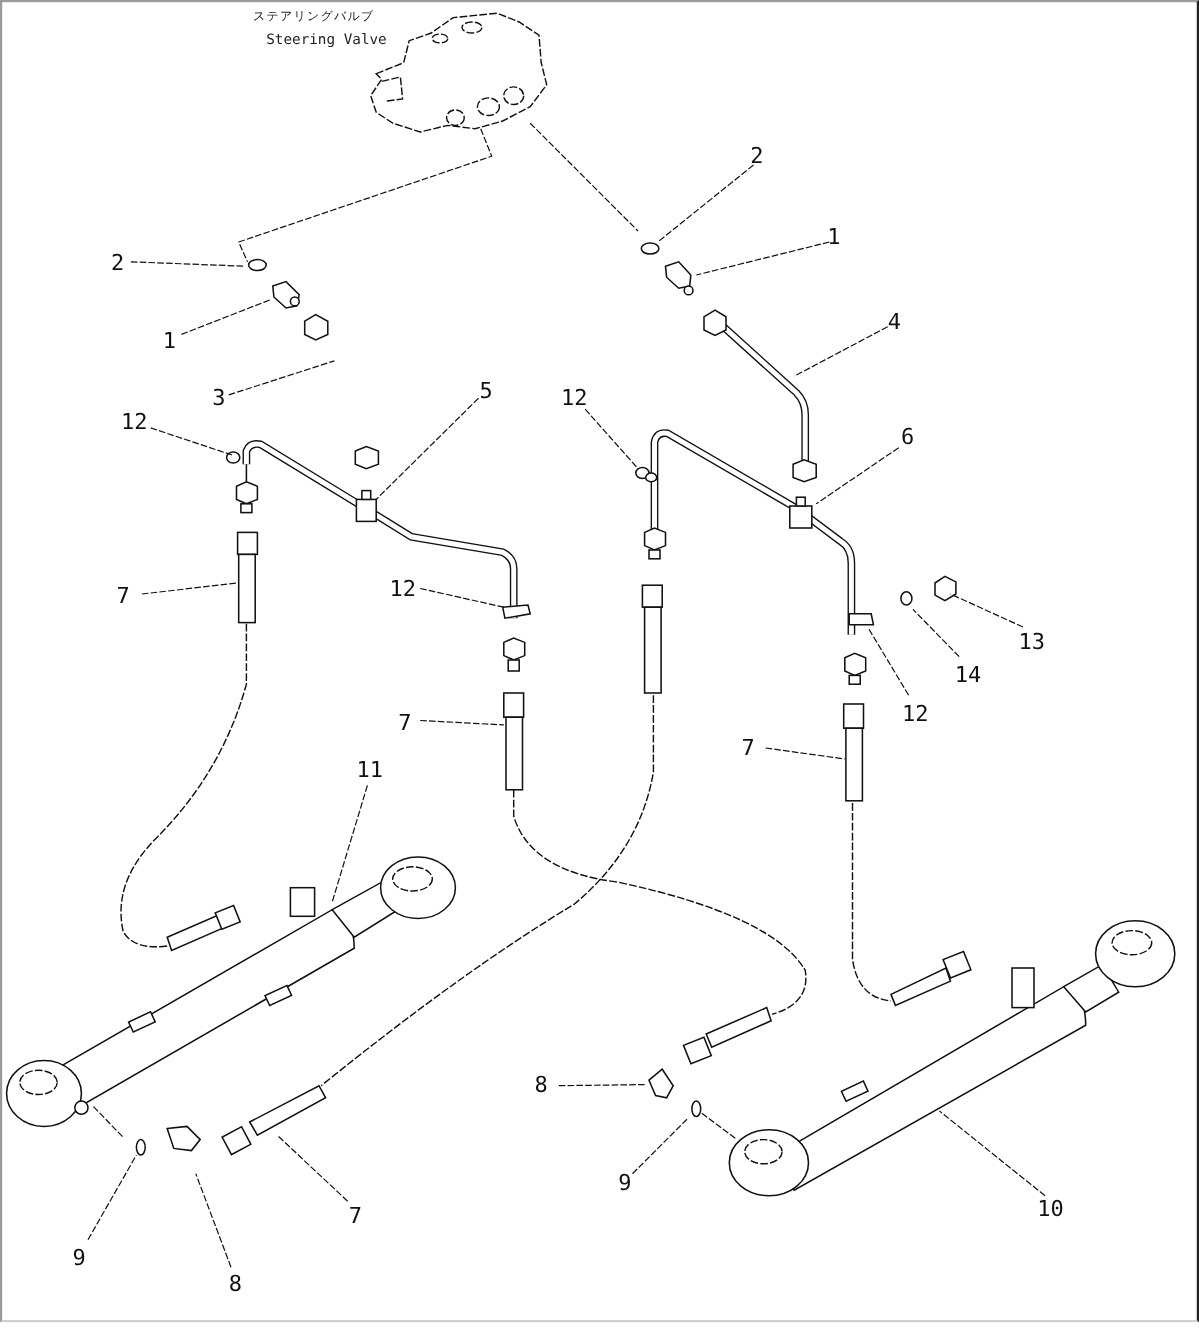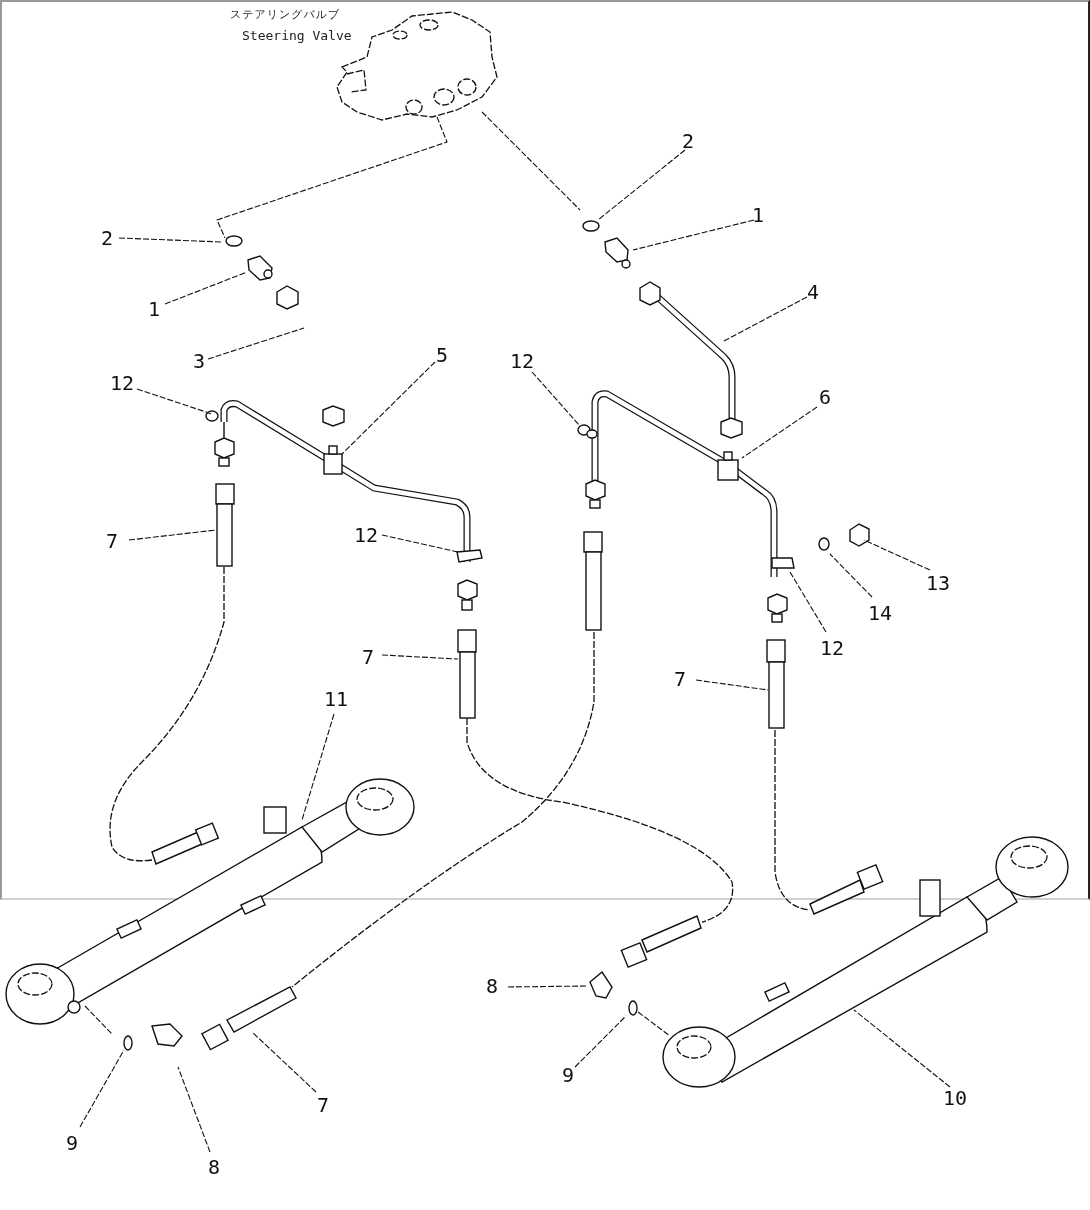--- a/index.html
+++ b/index.html
@@ -1,18 +1,18 @@
 <!DOCTYPE html>
 <html><head>
   <meta charset="utf-8">
   <style>
     html, body { margin: 0; padding: 0; background: #ffffff; }
     body { width: 1090px; height: 1210px; overflow: hidden; position: relative; }
     #frame {
-      position: absolute; left: 0; top: 0; width: 1090px; height: 900px;
+      position: absolute; left: 0; top: 0; width: 1090px; height: 1202px;
       box-sizing: border-box;
       border-top: 2px solid #9a9a9a;
       border-left: 2px solid #9a9a9a;
       border-right: 2px solid #222;
       border-bottom: 2px solid #d0d0d0;
       background: #fff;
     }
     svg { position: absolute; left: 0; top: 0; }
     .ln { fill: none; stroke: #111; stroke-width: 1.3; stroke-dasharray: 7 2; }
     .sol { fill: none; stroke: #111; stroke-width: 1.4; }

